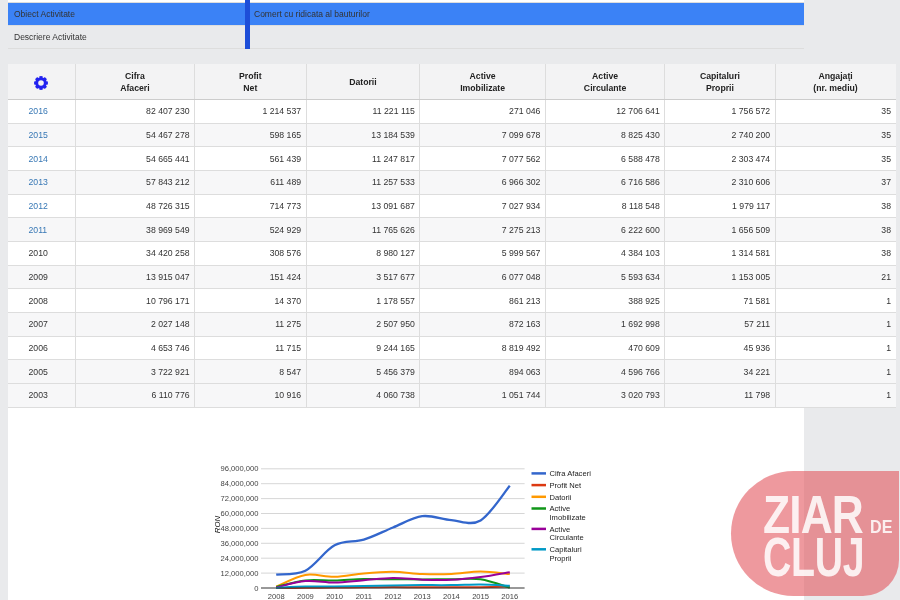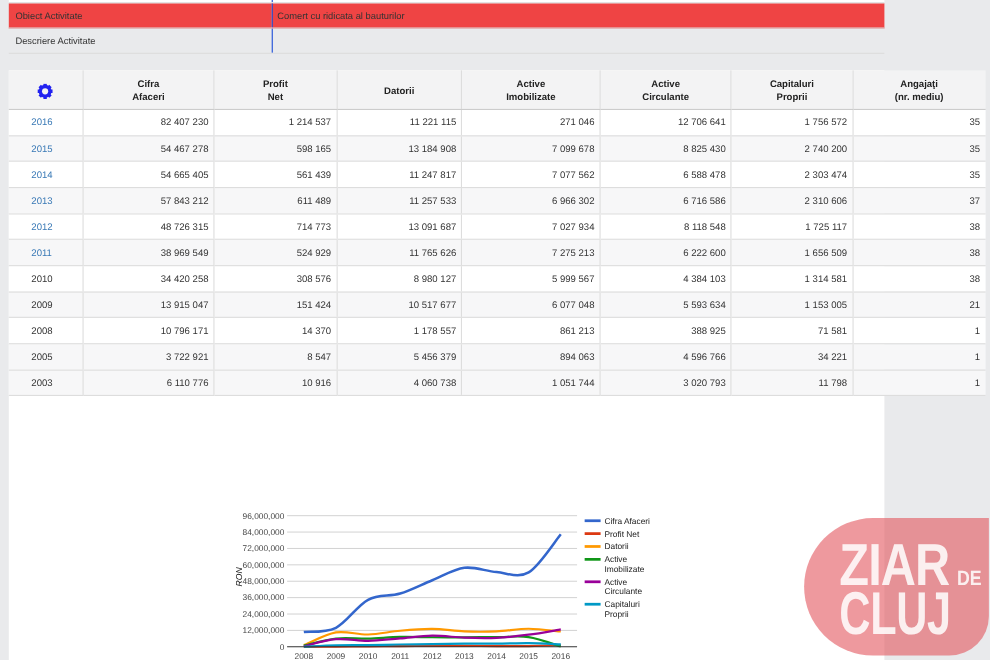--- a/index.html
+++ b/index.html
@@ -1,22 +1,22 @@
 <!DOCTYPE html>
 <html><head><meta charset="utf-8"><title>p</title><style>
 *{margin:0;padding:0;box-sizing:border-box}
 html,body{width:900px;height:600px;background:#e9eaec;font-family:"Liberation Sans",sans-serif;overflow:hidden;position:relative}
 .panel{position:absolute;left:7.5px;top:63.5px;width:796.5px;height:537px;background:#fff}
 table{border-collapse:collapse;table-layout:fixed;font-size:8.5px;color:#333}
 .maintable{font-size:8.7px}
 .toptable{position:absolute;left:7.5px;top:0;width:796.5px}
 .toptable td{height:23px;padding:0 0 0 5.5px;border-bottom:1px solid #ddd;vertical-align:middle}
 .toptable tr.cap td{height:2.5px;background:#fff;padding:0}
-.toptable tr.g td{background:#ef4444}
-.toptable td+td{border-left:1px solid #1d4ed8;padding-left:4.5px}
+.toptable tr.g td{background:#3b82f6}
+.toptable td+td{border-left:5px solid #1d4ed8;padding-left:4.5px}
 .toptable td:first-child{padding-left:6.5px}
 .maintable{position:absolute;left:7.5px;top:63.5px;width:888px}
 .maintable th{background:#f3f3f4;font-size:8.7px;color:#222;font-weight:bold;height:36px;vertical-align:middle;text-align:center;border-bottom:1px solid #ccc;line-height:11.7px;padding-top:2.5px}
 .maintable th+th,.maintable td+td{border-left:1px solid #ddd}
 .maintable td{height:23.68px;vertical-align:middle;border-bottom:1px solid #ddd;background:#fff}
 .maintable tr.alt td{background:#f7f7f8}
 .maintable td.num{text-align:right;padding-right:4.5px}
 .maintable td.yr{text-align:left;padding-left:21px}
 .maintable a{color:#3878b5;text-decoration:none}
 .logo{position:absolute;left:731px;top:470.5px;width:168px;height:125px;background:rgba(226,85,94,0.60);border-radius:62.5px 0 36px 62.5px;overflow:hidden}
@@ -86,29 +86,29 @@
         <td class="num">11 221 115</td>
         <td class="num">271 046</td>
         <td class="num">12 706 641</td>
         <td class="num">1 756 572</td>
         <td class="num">35</td>
       </tr>
 <tr class="alt">
         <td class="yr"><a>2015</a></td>
         <td class="num">54 467 278</td>
         <td class="num">598 165</td>
-        <td class="num">13 184 908</td>
+        <td class="num">13 184 539</td>
         <td class="num">7 099 678</td>
         <td class="num">8 825 430</td>
         <td class="num">2 740 200</td>
         <td class="num">35</td>
       </tr>
 <tr>
         <td class="yr"><a>2014</a></td>
-        <td class="num">54 665 405</td>
+        <td class="num">54 665 441</td>
         <td class="num">561 439</td>
         <td class="num">11 247 817</td>
         <td class="num">7 077 562</td>
         <td class="num">6 588 478</td>
         <td class="num">2 303 474</td>
         <td class="num">35</td>
       </tr>
 <tr class="alt">
         <td class="yr"><a>2013</a></td>
         <td class="num">57 843 212</td>
@@ -119,21 +119,21 @@
         <td class="num">2 310 606</td>
         <td class="num">37</td>
       </tr>
 <tr>
         <td class="yr"><a>2012</a></td>
         <td class="num">48 726 315</td>
         <td class="num">714 773</td>
         <td class="num">13 091 687</td>
         <td class="num">7 027 934</td>
         <td class="num">8 118 548</td>
-        <td class="num">1 725 117</td>
+        <td class="num">1 979 117</td>
         <td class="num">38</td>
       </tr>
 <tr class="alt">
         <td class="yr"><a>2011</a></td>
         <td class="num">38 969 549</td>
         <td class="num">524 929</td>
         <td class="num">11 765 626</td>
         <td class="num">7 275 213</td>
         <td class="num">6 222 600</td>
         <td class="num">1 656 509</td>
@@ -146,34 +146,54 @@
         <td class="num">8 980 127</td>
         <td class="num">5 999 567</td>
         <td class="num">4 384 103</td>
         <td class="num">1 314 581</td>
         <td class="num">38</td>
       </tr>
 <tr class="alt">
         <td class="yr">2009</td>
         <td class="num">13 915 047</td>
         <td class="num">151 424</td>
-        <td class="num">10 517 677</td>
+        <td class="num">3 517 677</td>
         <td class="num">6 077 048</td>
         <td class="num">5 593 634</td>
         <td class="num">1 153 005</td>
         <td class="num">21</td>
       </tr>
 <tr>
         <td class="yr">2008</td>
         <td class="num">10 796 171</td>
         <td class="num">14 370</td>
         <td class="num">1 178 557</td>
         <td class="num">861 213</td>
         <td class="num">388 925</td>
         <td class="num">71 581</td>
+        <td class="num">1</td>
+      </tr>
+<tr class="alt">
+        <td class="yr">2007</td>
+        <td class="num">2 027 148</td>
+        <td class="num">11 275</td>
+        <td class="num">2 507 950</td>
+        <td class="num">872 163</td>
+        <td class="num">1 692 998</td>
+        <td class="num">57 211</td>
+        <td class="num">1</td>
+      </tr>
+<tr>
+        <td class="yr">2006</td>
+        <td class="num">4 653 746</td>
+        <td class="num">11 715</td>
+        <td class="num">9 244 165</td>
+        <td class="num">8 819 492</td>
+        <td class="num">470 609</td>
+        <td class="num">45 936</td>
         <td class="num">1</td>
       </tr>
 <tr class="alt">
         <td class="yr">2005</td>
         <td class="num">3 722 921</td>
         <td class="num">8 547</td>
         <td class="num">5 456 379</td>
         <td class="num">894 063</td>
         <td class="num">4 596 766</td>
         <td class="num">34 221</td>

